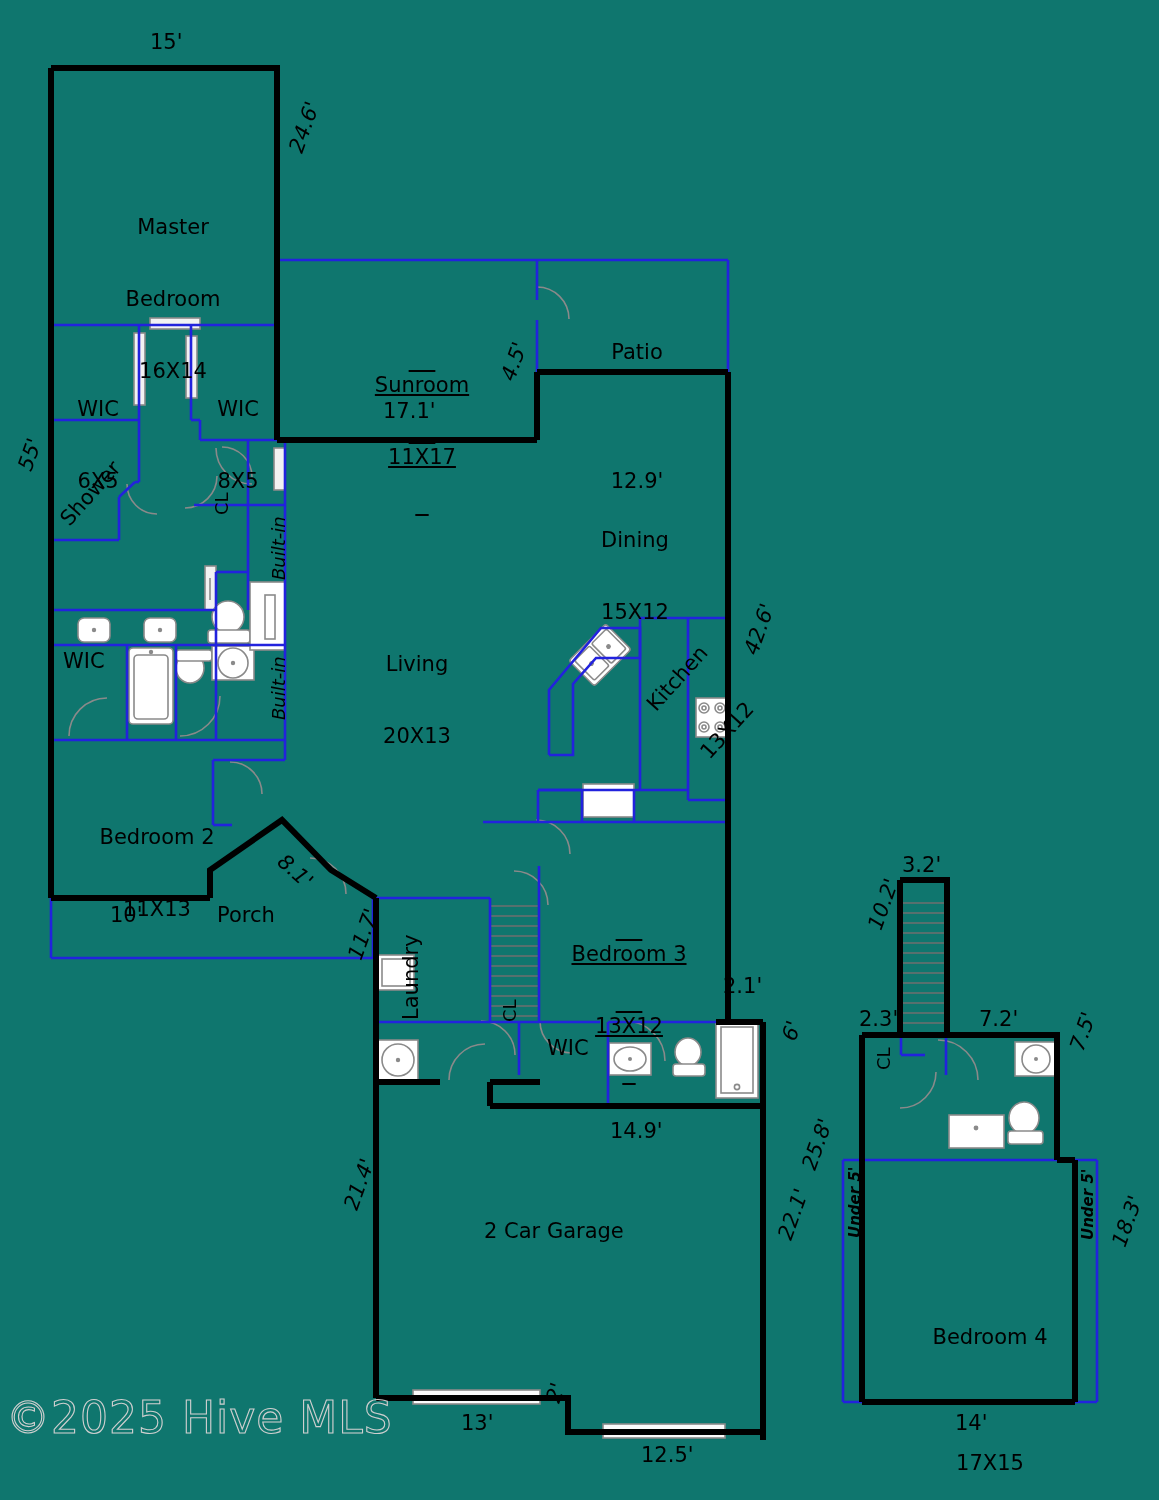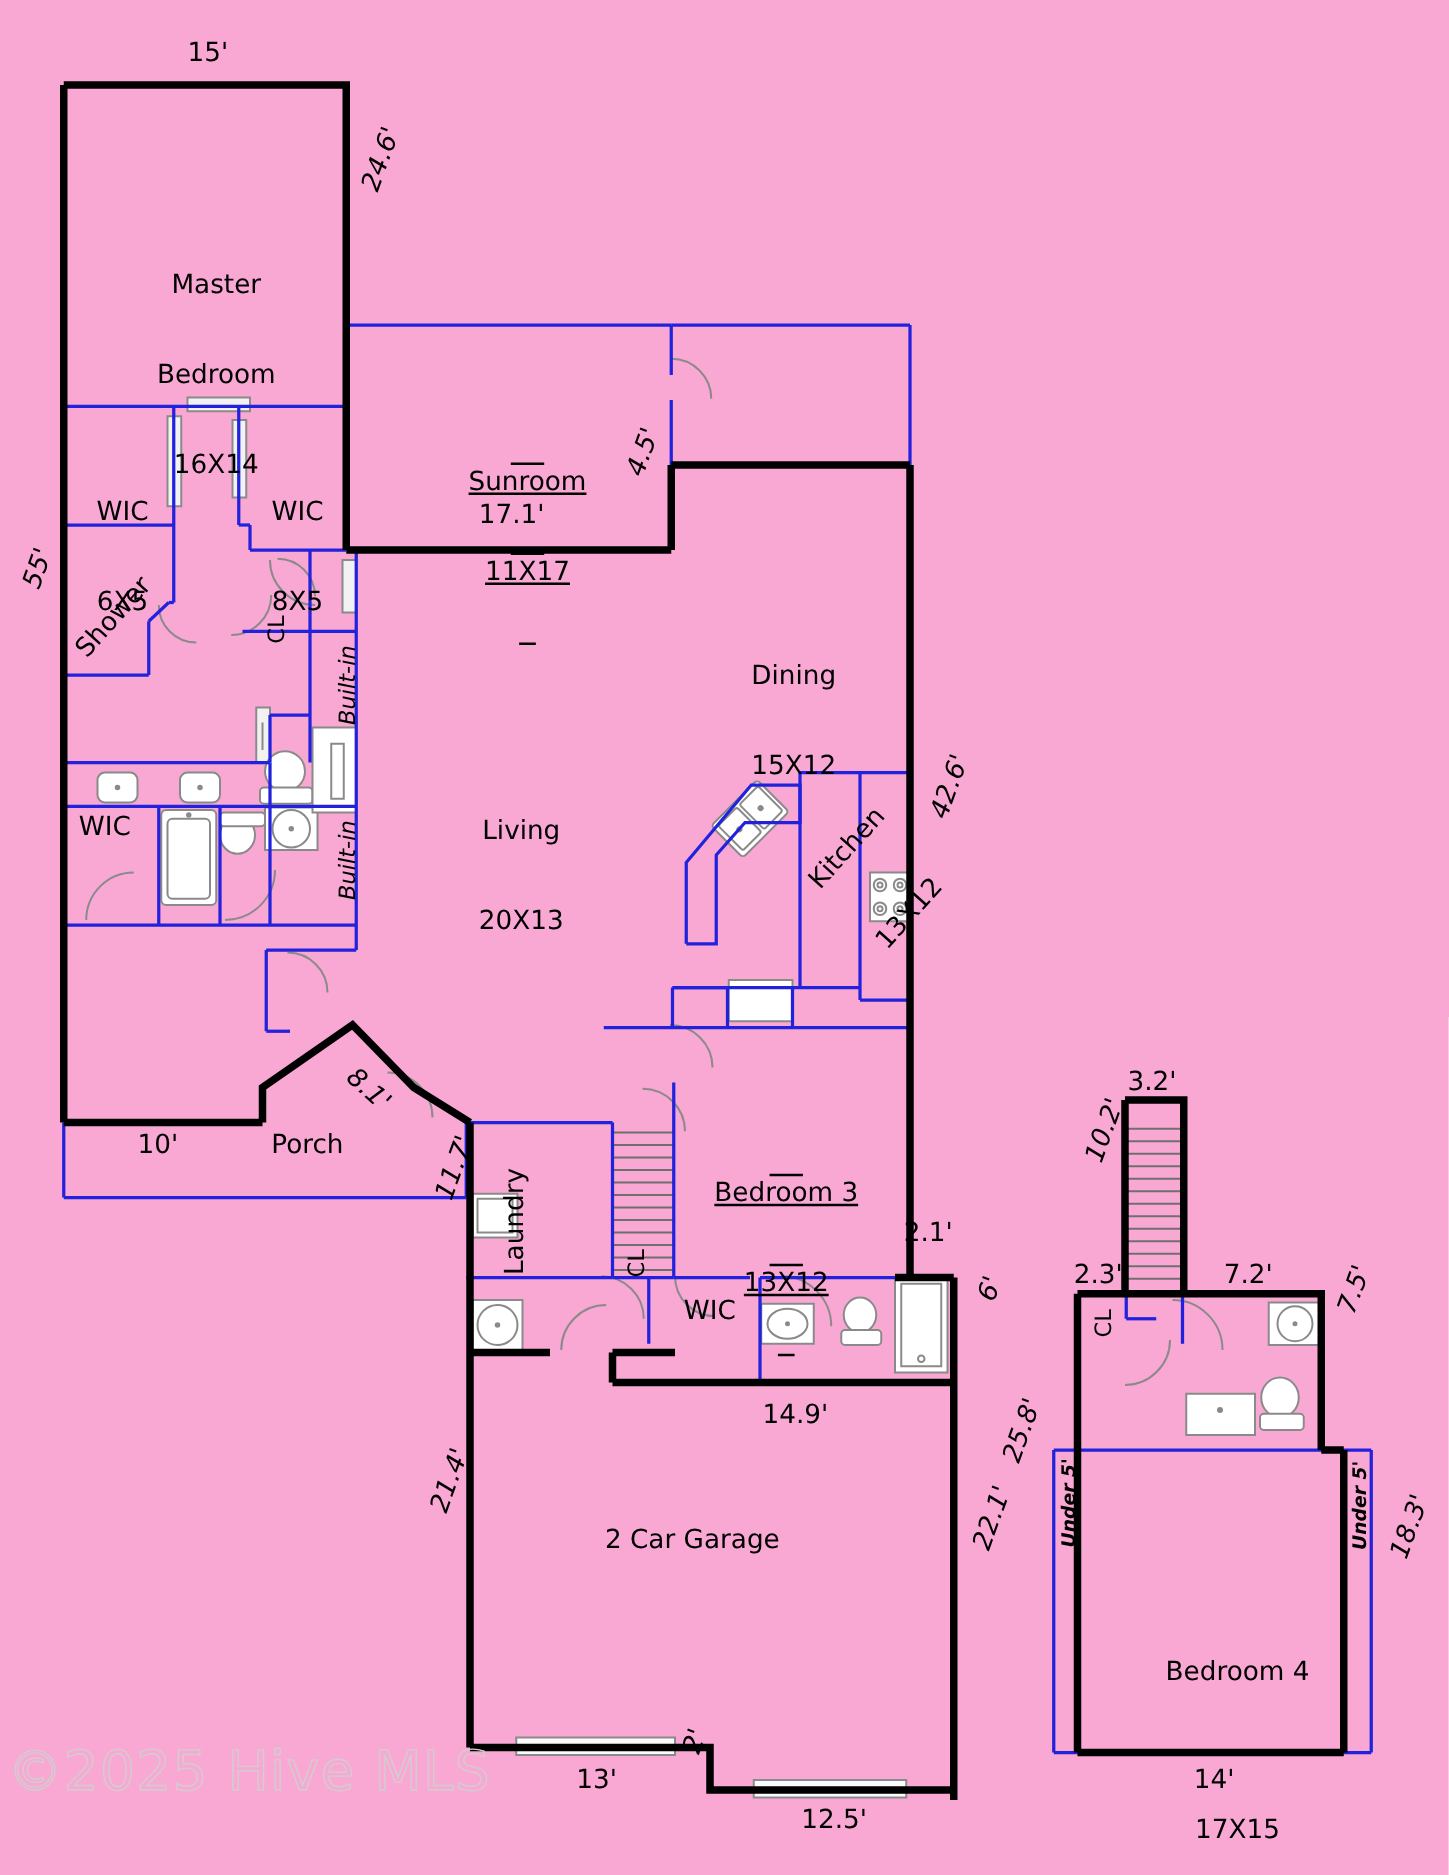--- a/index.html
+++ b/index.html
@@ -1,18 +1,18 @@
 <!DOCTYPE html>
 <html><head>
 <meta charset="utf-8">
 <title>Floor Plan</title>
 <style>
   html,body{margin:0;padding:0;background:#ffffff;}
   body{font-family:"DejaVu Sans","Liberation Sans",sans-serif;}
-  #plan-root{position:relative;width:1159px;height:1500px;background:#f9a8d4;overflow:hidden;}
+  #plan-root{position:relative;width:1159px;height:1500px;background:#0f766e;overflow:hidden;}
   #plan-svg{position:absolute;left:0;top:0;width:1159px;height:1500px;}
   .lbl{position:absolute;color:#000;white-space:pre;line-height:1.14;}
   .rm{font-size:21px;text-align:center;}
   .dim{font-size:21px;}
   .dimi{font-size:21px;font-style:italic;}
   .sm{font-size:18px;}
   .smi{font-size:18px;font-style:italic;}
   .bld{font-weight:bold;font-style:italic;font-size:15px;}
   .wm{position:absolute;left:6px;top:1392px;font-size:44px;
       color:transparent;-webkit-text-stroke:1.1px #cfcfcf;
@@ -324,38 +324,47 @@
   <div class="lbl smi" style="left:269px;top:580px;transform:rotate(-90deg);transform-origin:left top;">Built-in</div>
   <div class="lbl smi" style="left:269px;top:720px;transform:rotate(-90deg);transform-origin:left top;">Built-in</div>
 
   <div class="lbl rm" style="left:342px;top:326px;width:160px;text-decoration:underline;">
     <div>Sunroom</div>
     <div>11X17</div>
   </div>
   <div class="lbl dim" style="left:383px;top:400px;">17.1'</div>
   <div class="lbl dimi" style="left:497px;top:376px;transform:rotate(-70deg);transform-origin:left top;">4.5'</div>
 
+  <div class="lbl rm" style="left:572px;top:293px;width:130px;">
+    <div>Patio</div>
+    <div style="height:9px;"></div>
+    <div>12.9'</div>
+  </div>
 
   <div class="lbl rm" style="left:570px;top:481px;width:130px;">
     <div>Dining</div>
     <div>15X12</div>
   </div>
 
   <div class="lbl rm" style="left:355px;top:605px;width:124px;">
     <div>Living</div>
     <div>20X13</div>
   </div>
 
   <div class="lbl rm" style="left:607px;top:668px;transform:rotate(-48deg);transform-origin:left top;text-align:left;">
     <div>Kitchen</div>
     <div>13X12</div>
   </div>
 
   <div class="lbl dimi" style="left:740px;top:650px;transform:rotate(-70deg);transform-origin:left top;">42.6'</div>
 
+  <div class="lbl rm" style="left:82px;top:778px;width:150px;">
+    <div>Bedroom 2</div>
+    <div>11X13</div>
+  </div>
 
   <div class="lbl dim" style="left:110px;top:904px;">10'</div>
   <div class="lbl rm" style="left:217px;top:904px;">Porch</div>
   <div class="lbl dimi" style="left:288px;top:850px;transform:rotate(42deg);transform-origin:left top;">8.1'</div>
   <div class="lbl dimi" style="left:344px;top:955px;transform:rotate(-70deg);transform-origin:left top;">11.7'</div>
 
   <div class="lbl rm" style="left:400px;top:1020px;transform:rotate(-90deg);transform-origin:left top;">Laundry</div>
 
   <div class="lbl rm" style="left:556px;top:895px;width:146px;text-decoration:underline;">
     <div>Bedroom 3</div>

